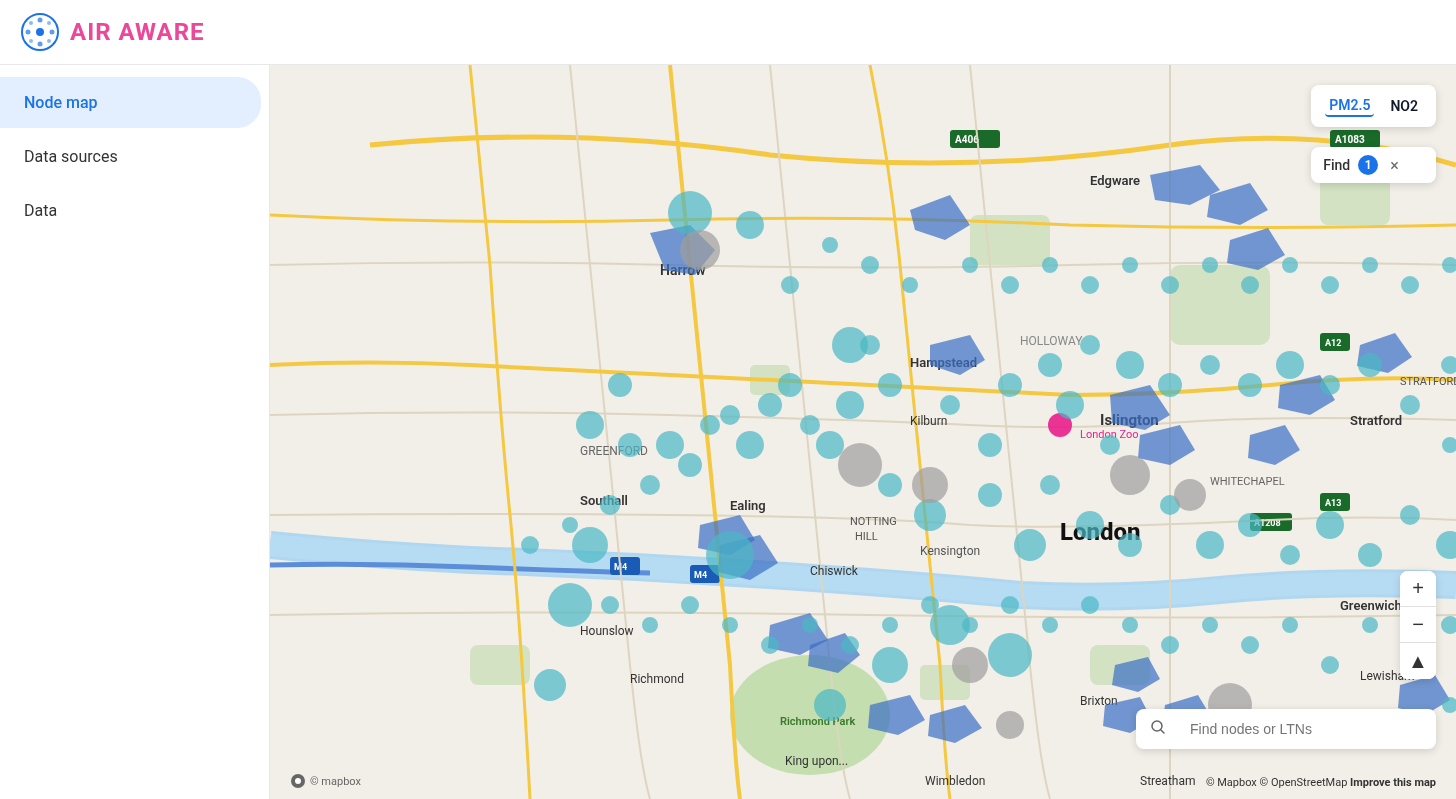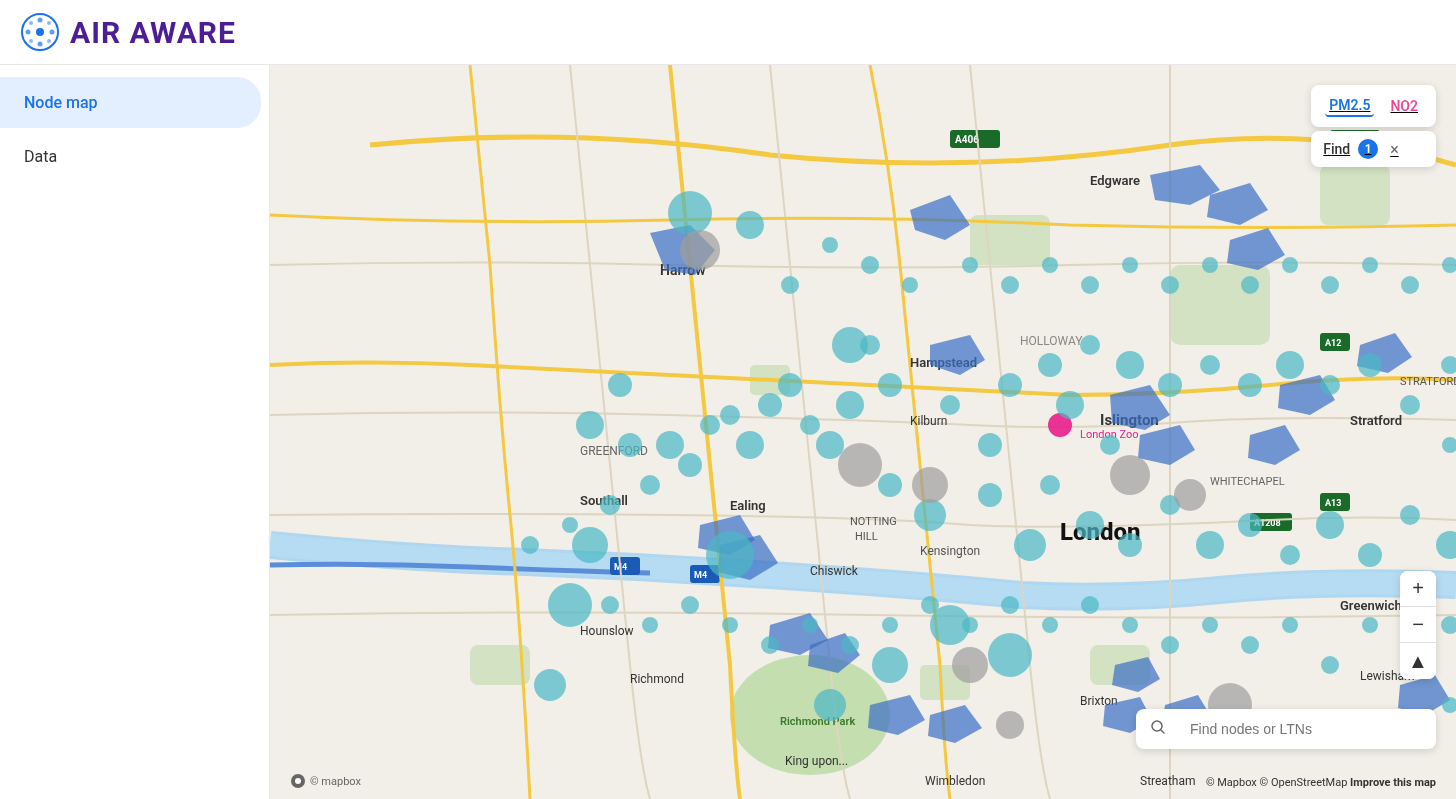--- a/index.html
+++ b/index.html
@@ -17,23 +17,23 @@
     .logo-container {
       display: flex;
       align-items: center;
       gap: 10px;
     }
     .logo-icon {
       width: 40px;
       height: 40px;
     }
     .logo-text {
-      font-size: 30px;
+      font-size: 24px;
       font-weight: 700;
-      color: #4c1d95;
+      color: #ec4899;
       letter-spacing: 1px;
     }
 
     
     .main-layout {
       display: flex;
       flex: 1;
       overflow: hidden;
     }
 
@@ -72,23 +72,22 @@
       height: 100%;
     }
 
     
     .map-controls {
       position: absolute;
       top: 20px;
       right: 20px;
       display: flex;
       flex-direction: column;
-      gap: 4px;
+      gap: 20px;
       z-index: 10;
-      text-decoration: underline;
     }
     .pollution-toggle {
       background: white;
       border-radius: 8px;
       padding: 10px 14px;
       display: flex;
       align-items: center;
       gap: 12px;
       box-shadow: 0 2px 8px rgba(0,0,0,0.15);
     }
@@ -97,21 +96,21 @@
       font-weight: 600;
       cursor: pointer;
       padding: 2px 4px;
       border-radius: 4px;
     }
     .poll-btn.active {
       color: #1a73e8;
       border-bottom: 2px solid #1a73e8;
     }
     .poll-btn.inactive {
-      color: #ec4899;
+      color: #0f172a;
     }
 
     .ltn-filter {
       background: white;
       border-radius: 8px;
       padding: 8px 12px;
       display: flex;
       align-items: center;
       gap: 8px;
       box-shadow: 0 2px 8px rgba(0,0,0,0.15);
@@ -241,20 +240,21 @@
       <circle cx="29" cy="29" r="2" fill="#1a73e8" opacity="0.5"></circle>
     </svg>
     <span class="logo-text">AIR AWARE</span>
   </div>
 </div>
 
 <div class="main-layout">
 
   <div class="sidebar">
     <div class="sidebar-item active">Node map</div>
+    <div class="sidebar-item">Data sources</div>
     <div class="sidebar-item">Data</div>
   </div>
 
   <div class="map-container">
     
     <svg class="map-svg" viewBox="0 0 1186 734" xmlns="http://www.w3.org/2000/svg" preserveAspectRatio="xMidYMid slice">
 
       <rect width="1186" height="734" fill="#f2efe9"></rect>
 
       <ellipse cx="540" cy="650" rx="80" ry="60" fill="#b8d9a0" opacity="0.8"></ellipse>

